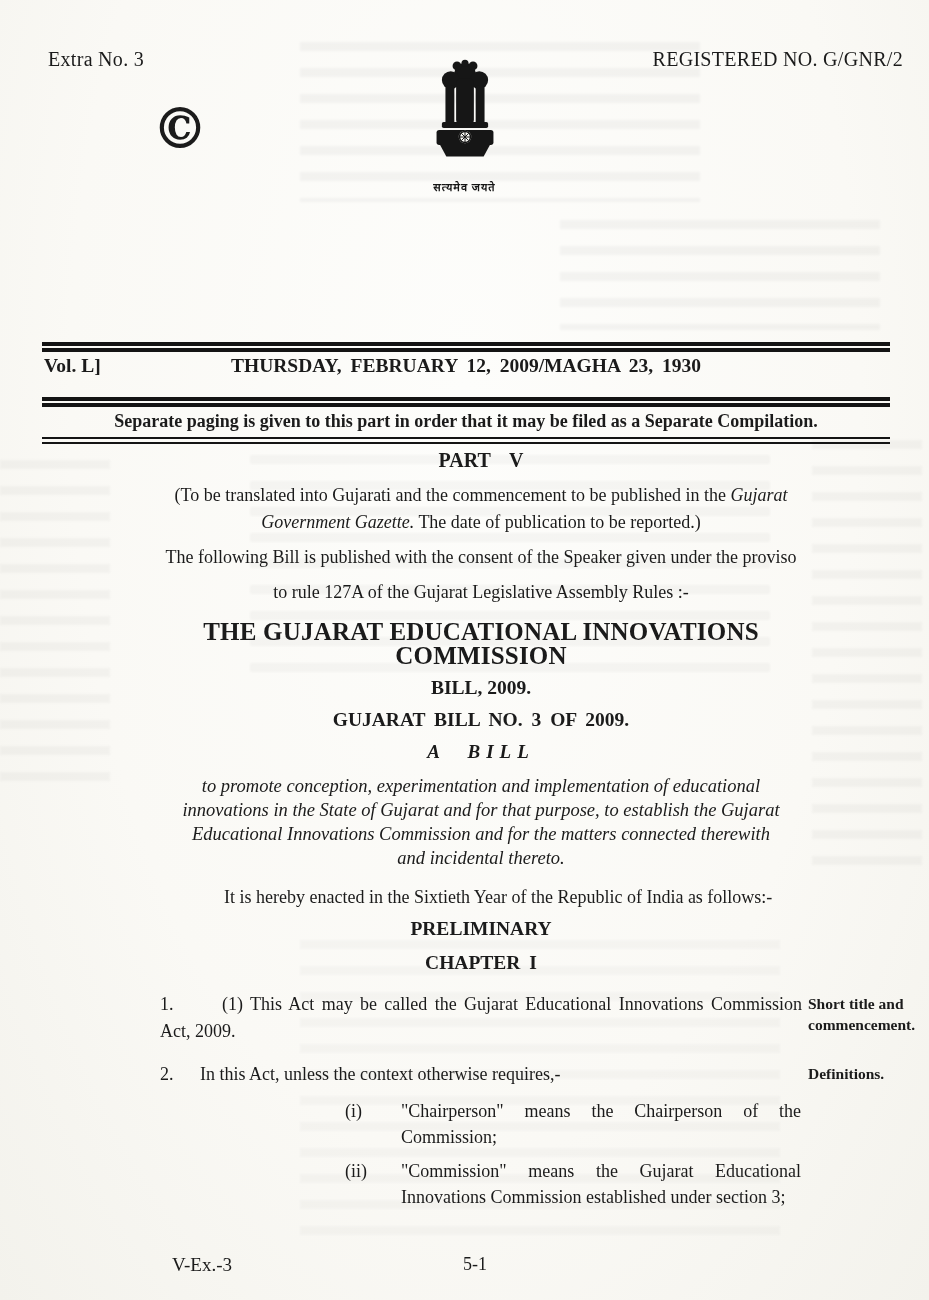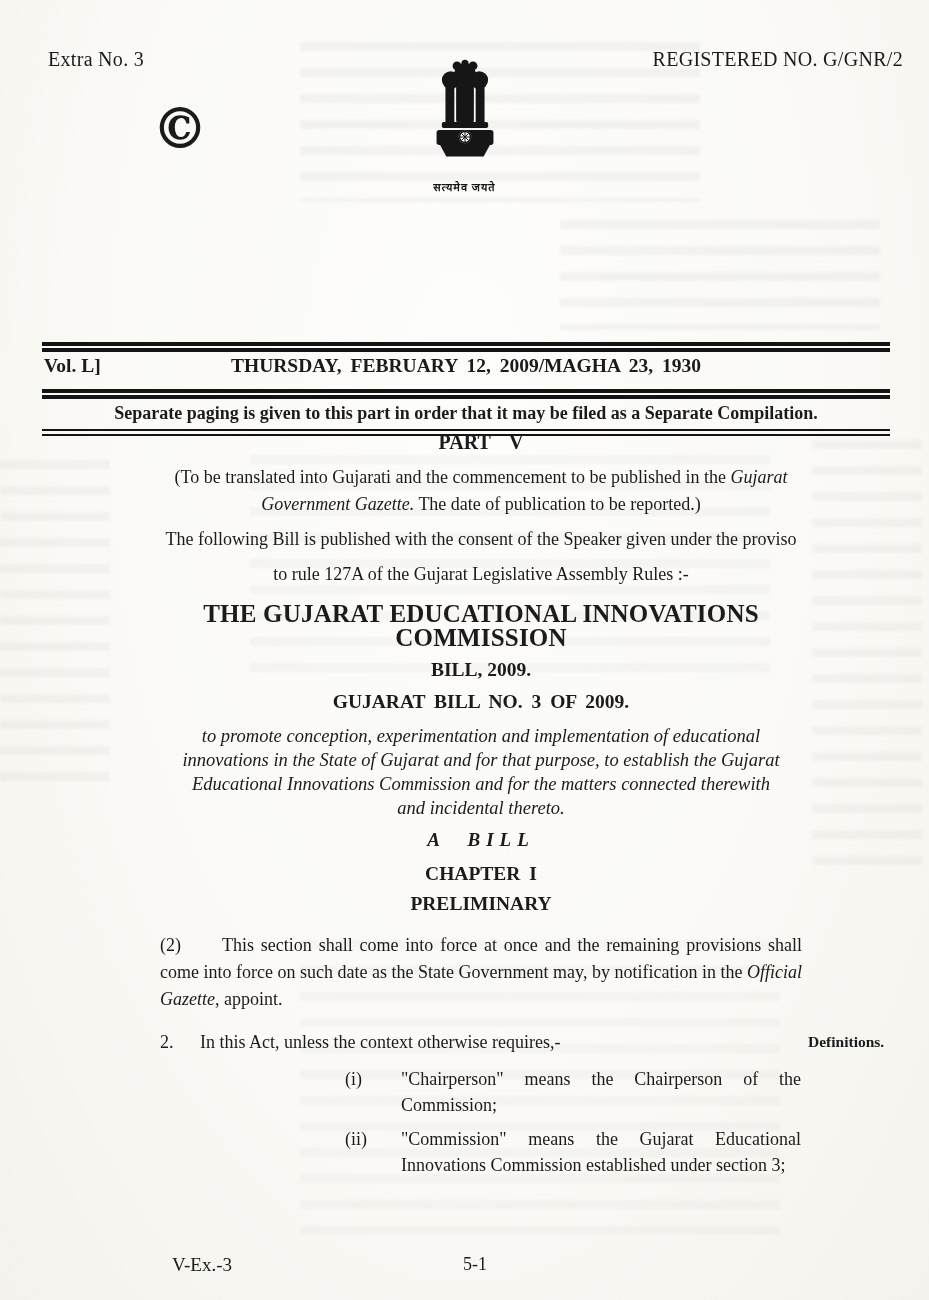--- a/index.html
+++ b/index.html
@@ -34,27 +34,27 @@
     font-family:"DejaVu Serif", serif;
     font-weight:bold;font-size:50px;line-height:1.05;letter-spacing:0px;
     text-shadow:0.6px 0 0 #1b1b1b;
     transform:scaleY(1.04);
   }
   .extraordinary{font-size:30px;font-weight:bold;letter-spacing:2px;margin-top:8px;}
   .authority{font-size:21px;font-weight:bold;letter-spacing:1px;margin-top:9px;}
   
   .rules{position:absolute;top:342px;left:42px;width:848px;}
   .bar{height:10px;border-top:4px solid #141414;border-bottom:4px solid #141414;box-sizing:border-box;}
-  .vol-row{position:relative;text-align:center;font-weight:bold;font-size:19.5px;padding:3px 0 12px;}
+  .vol-row{position:relative;text-align:center;font-weight:bold;font-size:19.5px;padding:3px 0 20px;}
   .vol{position:absolute;left:2px;top:3px;}
   .date-line{word-spacing:4px;}
   .filing-row{text-align:center;font-weight:bold;font-size:18px;padding:4px 0 5px;}
   .dbl-rule{height:7px;border-top:2.5px solid #141414;border-bottom:2.5px solid #141414;box-sizing:border-box;}
   
-  .main{position:absolute;top:430px;left:160px;width:642px;font-size:18px;}
+  .main{position:absolute;top:448px;left:160px;width:642px;font-size:18px;}
   .center{text-align:center;}
   .part-heading{font-weight:bold;font-size:20px;word-spacing:14px;line-height:24px;}
   .part-sub{font-weight:bold;font-size:19px;margin-top:8px;line-height:24px;}
   .trans-note{margin-top:10px;line-height:27px;}
   .speaker-note{margin-top:4px;line-height:35px;}
   .bill-t1{font-weight:bold;font-size:25px;margin-top:10px;line-height:24px;letter-spacing:0.2px;}
   .bill-t2{font-weight:bold;font-size:19.5px;margin-top:8px;line-height:24px;}
   .bill-no{font-weight:bold;font-size:19.5px;margin-top:8px;line-height:24px;word-spacing:4px;}
   .a-bill{font-weight:bold;font-style:italic;font-size:19px;margin-top:8px;line-height:24px;letter-spacing:6px;word-spacing:12px;}
   .preamble{font-style:italic;font-size:18.5px;margin-top:10px;line-height:24px;max-width:600px;margin-left:auto;margin-right:auto;}
@@ -144,33 +144,34 @@
       <span>(To be translated into Gujarati and the commencement to be published in the</span>
       <i>Gujarat Government Gazette.</i>
       <span>The date of publication to be reported.)</span>
     </div>
 
     <div class="center speaker-note">The following Bill is published with the consent of the Speaker given under the proviso to rule 127A of the Gujarat Legislative Assembly Rules :-</div>
 
     <div class="center bill-t1">THE GUJARAT EDUCATIONAL INNOVATIONS COMMISSION</div>
     <div class="center bill-t2">BILL, 2009.</div>
     <div class="center bill-no">GUJARAT BILL NO. 3 OF 2009.</div>
+    <div class="center a-bill">A BILL</div>
+
     <div class="center preamble">to promote conception, experimentation and implementation of educational innovations in the State of Gujarat and for that purpose, to establish the Gujarat Educational Innovations Commission and for the matters connected therewith and incidental thereto.</div>
 
-    <div class="center a-bill">A BILL</div>
+    <div class="enact">It is hereby enacted in the Sixtieth Year of the Republic of India as follows:-</div>
 
-
+    <div class="center chapter-title">PRELIMINARY</div>
     <div class="center chapter-no">CHAPTER I</div>
-    <div class="center chapter-title">PRELIMINARY</div>
-
 
     <div class="sec">
-      <span class="snum">(2)</span><span>This section shall come into force at once and the remaining provisions shall come into force on such date as the State Government may, by notification in the</span>
-      <i>Official Gazette</i><span>, appoint.</span>
+      <span class="snum">1.</span><span>(1) This Act may be called the Gujarat Educational Innovations Commission Act, 2009.</span>
+      <span class="mnote">Short title and commencement.</span>
     </div>
+
 
     <div class="sec">
       <span class="snum-sm">2.</span><span>In this Act, unless the context otherwise requires,-</span>
       <span class="mnote">Definitions.</span>
     </div>
 
     <div class="clause first">
       <span class="cnum">(i)</span>
       <span class="ctext">"Chairperson" means the Chairperson of the Commission;</span>
     </div>

